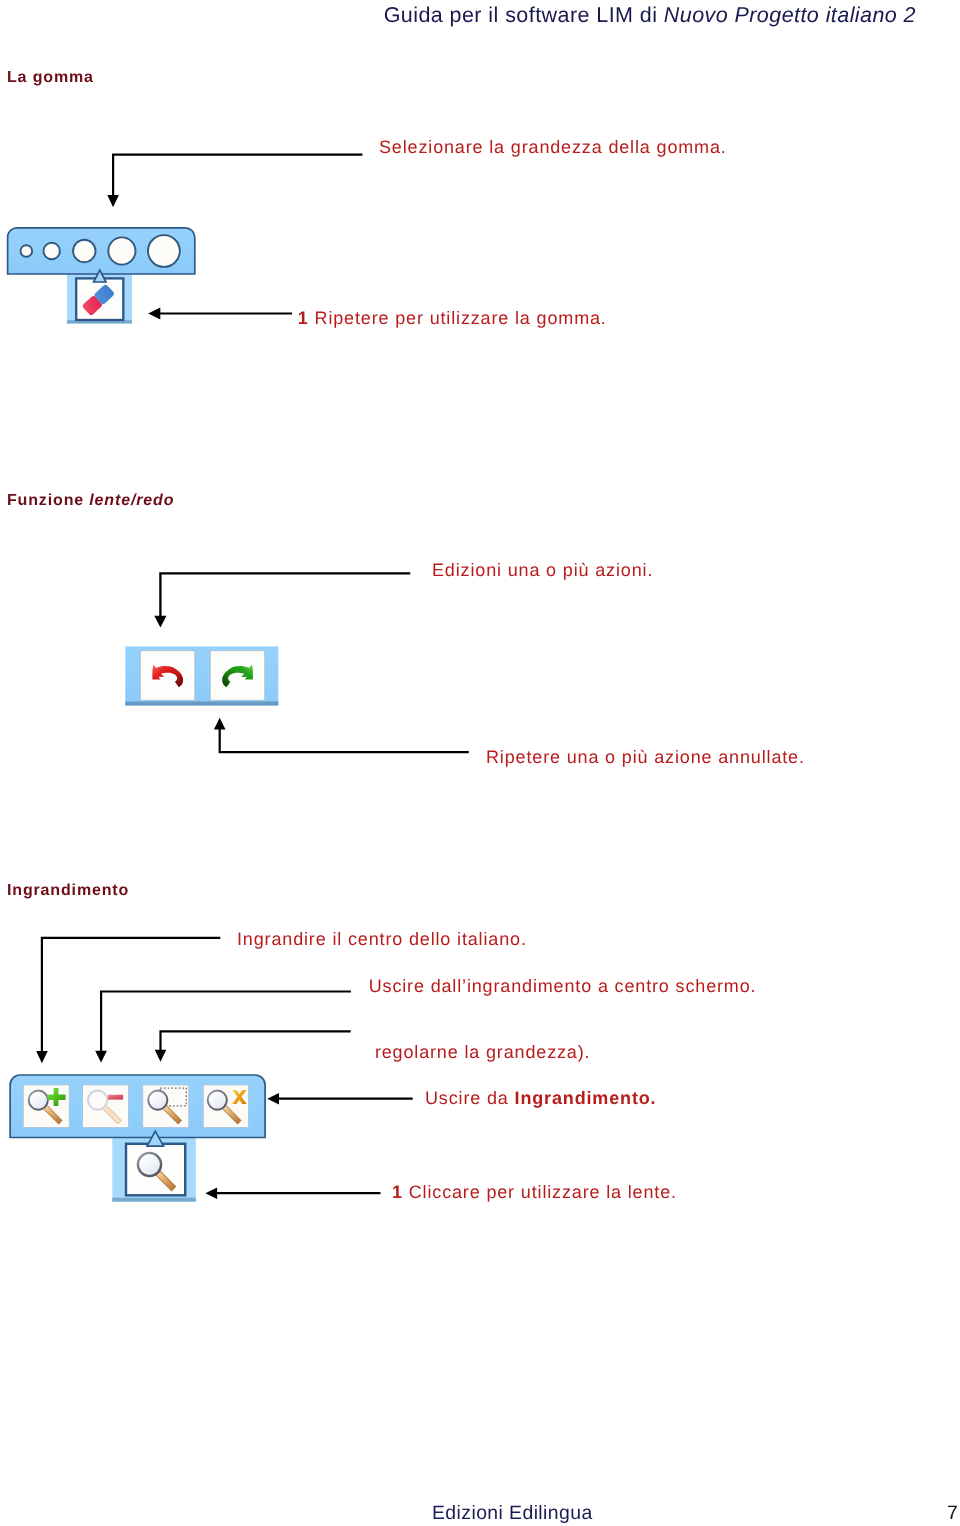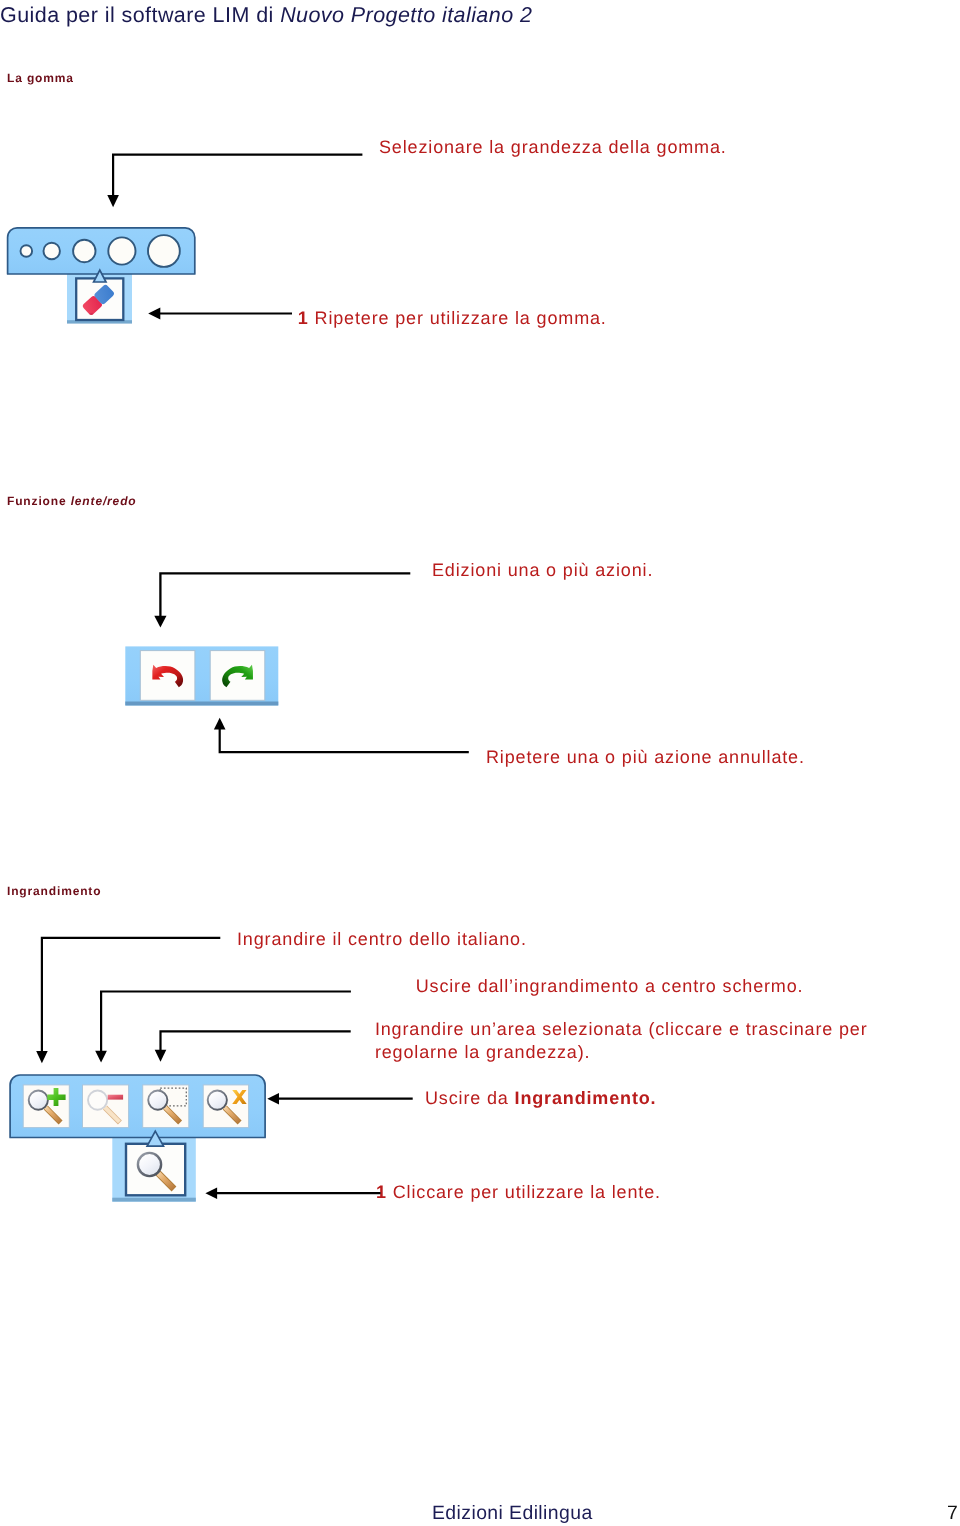--- a/index.html
+++ b/index.html
@@ -2,24 +2,24 @@
 <html><head>
 <meta charset="utf-8">
 <title>Guida per il software LIM</title>
 <style>
   html,body{margin:0;padding:0;}
   body{width:960px;height:1526px;background:#ffffff;
        font-family:"Liberation Sans",sans-serif;position:relative;overflow:hidden;
        -webkit-font-smoothing:antialiased;text-rendering:geometricPrecision;
        transform:translateZ(0);}
   .abs{position:absolute;white-space:nowrap;}
-  #doc-title{left:0;top:2px;width:916px;text-align:left;color:#1a1a50;font-size:21.5px;
+  #doc-title{left:0;top:2px;width:916px;text-align:right;color:#1a1a50;font-size:21.5px;
              letter-spacing:.43px;line-height:26px;}
   .it{font-style:italic;}
-  .sect-head{color:#6d0d18;font-weight:bold;font-size:12px;letter-spacing:.85px;line-height:20px;}
+  .sect-head{color:#6d0d18;font-weight:bold;font-size:16px;letter-spacing:.85px;line-height:20px;}
   .body-text{color:#b91c1c;font-size:18px;letter-spacing:.85px;line-height:22px;}
   .body-text b{font-weight:bold;}
   .footer-text{color:#1d1d55;font-size:19.4px;letter-spacing:.42px;line-height:22px;}
   .gfx{position:absolute;overflow:visible;}
 </style>
 </head>
 <body>
 
 <svg width="0" height="0" style="position:absolute" aria-hidden="true">
  <defs>
@@ -150,24 +150,24 @@
     <rect x="90.2" y="10.6" width="54.6" height="49.7" fill="#fdfdfb" stroke="#a9c0d4" stroke-width="1"></rect>
     <g transform="translate(134.8,24.3) scale(-1.09,1.0)">
       <path d="M1.7 6.4 L2.6 0.5 L5.2 3.6 C10.5 1.2 17.5 1.0 22.5 4.2 C28.0 7.7 30.6 12.8 29.8 17.3 C29.2 20.6 27.6 22.1 26.0 22.9 L22.3 17.5 C23.6 16.6 24.4 15.6 24.4 13.9 C24.4 10.2 19.3 7.6 13.0 8.6 C11.7 8.8 10.6 9.1 9.7 9.5 L12.4 12.6 L7.3 12.4 L9.1 15.3 L1.7 15.3 Z" fill="url(#redoGreen)"></path>
     </g>
   </g>
 </svg>
 
 <div class="abs sect-head" style="left:7px;top:881px;">Ingrandimento</div>
 
 <div class="abs body-text" style="left:237px;top:928px;">Ingrandire il centro dello italiano.</div>
-<div class="abs body-text" style="left:368.7px;top:974.6px;margin-left:47px;">Uscire dall’ingrandimento a centro schermo.</div>
-<div class="abs body-text" style="left:374.9px;top:1017.6px;line-height:23.4px;"><span>Ingrandire un’area selezionata (cliccare e trascinare per</span><br><span>regolarne la grandezza).</span></div>
+<div class="abs body-text" style="left:368.7px;top:974.6px;">Uscire dall’ingrandimento a centro schermo.</div>
+<div class="abs body-text" style="left:374.9px;top:1017.6px;line-height:23.4px;"><br><span>regolarne la grandezza).</span></div>
 <div class="abs body-text" style="left:425px;top:1087px;"><span>Uscire da </span><b>Ingrandimento.</b></div>
-<div class="abs body-text" style="left:376px;top:1180.5px;text-align:right;"><b>1</b> <span>Cliccare per utilizzare la lente.</span></div>
+<div class="abs body-text" style="left:392px;top:1180.5px;text-align:right;"><b>1</b> <span>Cliccare per utilizzare la lente.</span></div>
 
 <svg class="gfx" style="left:30px;top:928px;" width="210" height="145" viewBox="0 0 210 145">
   <path d="M190.3 9.9 L11.9 9.9 L11.9 124" fill="none" stroke="#000" stroke-width="2.2"></path>
   <path d="M11.9 135.3 L6.2 122.9 L17.7 122.9 Z" fill="#000"></path>
 </svg>
 <svg class="gfx" style="left:90px;top:982px;" width="270" height="91" viewBox="0 0 270 91">
   <path d="M260.9 9.5 L11.1 9.5 L11.1 70" fill="none" stroke="#000" stroke-width="2.2"></path>
   <path d="M11.1 80.4 L5.2 68.7 L16.9 68.7 Z" fill="#000"></path>
 </svg>
 <svg class="gfx" style="left:150px;top:1022px;" width="210" height="51" viewBox="0 0 210 51">

